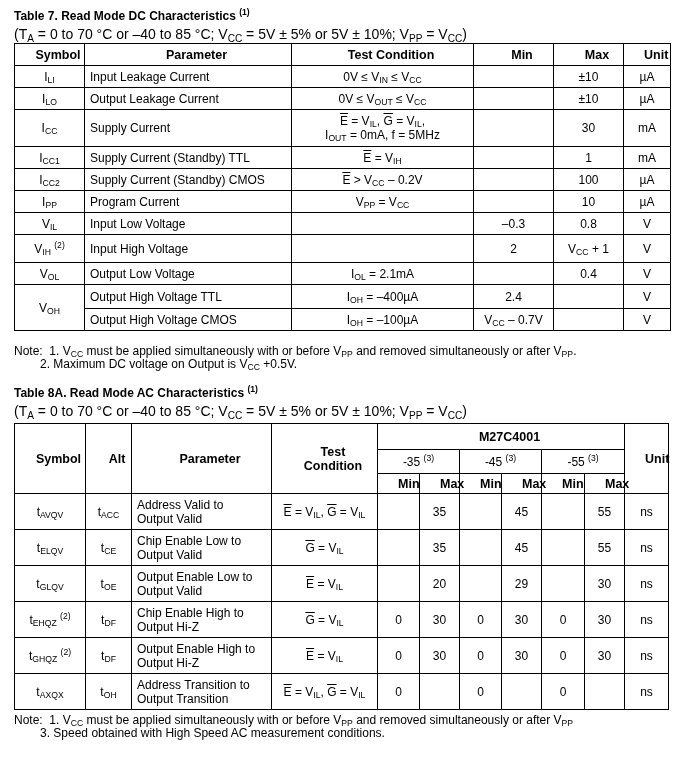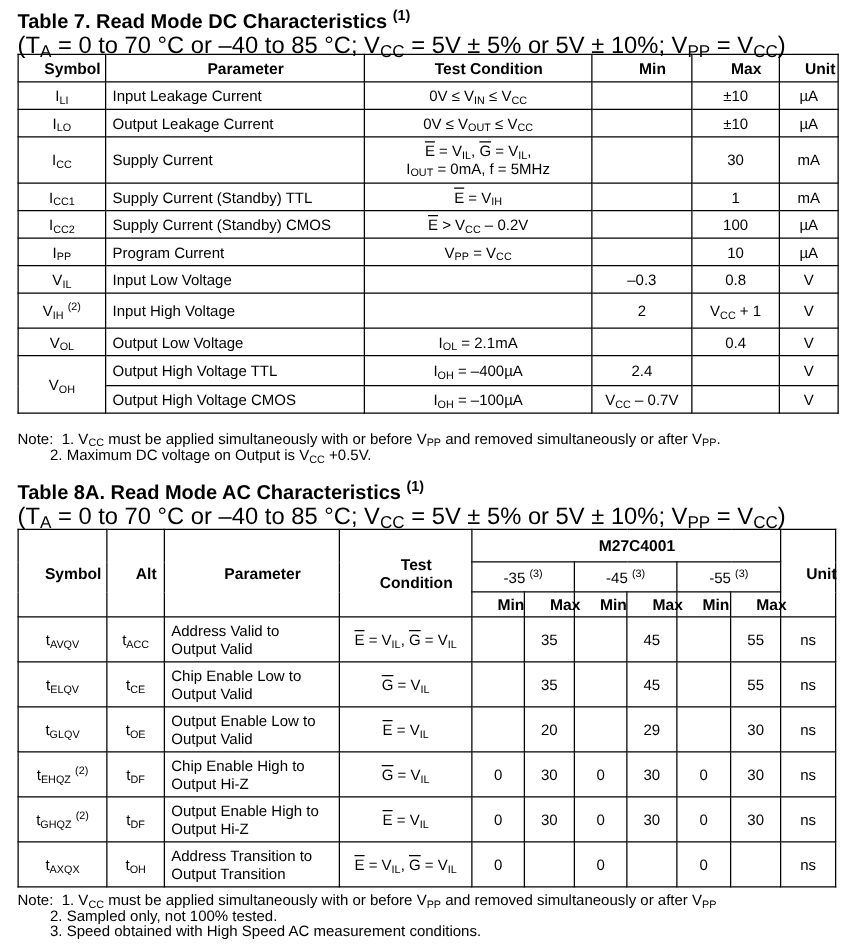--- a/index.html
+++ b/index.html
@@ -1,18 +1,18 @@
 <!DOCTYPE html>
 <html><head>
 <meta charset="utf-8">
 <style>
   html, body { margin:0; padding:0; background:#fff; }
   body { width:693px; height:757px; position:relative; font-family:"Liberation Sans", sans-serif; color:#000; overflow:hidden; }
-  .title { position:absolute; left:14px; font-weight:bold; font-size:16px; white-space:nowrap;text-align:right; }
-  .subtitle { position:absolute; left:14px; font-size:19px; white-space:nowrap; }
+  .title { position:absolute; left:14px; font-weight:bold; font-size:12px; white-space:nowrap;text-align:right; }
+  .subtitle { position:absolute; left:14px; font-size:14px; white-space:nowrap; }
   sub { font-size:0.72em; vertical-align:-0.25em; line-height:0; }
   sup { font-size:0.72em; vertical-align:0.55em; line-height:0; }
   .ov { text-decoration:overline; }
   table { position:absolute; border-collapse:collapse; font-size:12px; table-layout:fixed; }
   td, th { border:1px solid #000; padding:0 3px; text-align:center; vertical-align:middle; line-height:14px; }
   th { font-weight:bold; font-size:12.5px;padding-left:20px; }
   td.left { text-align:left; padding-left:5px; }
   .notes { position:absolute; left:14px; font-size:12px; line-height:12.5px; white-space:nowrap; }
   .notes .n { padding-left:26px; }
 </style>
@@ -254,15 +254,14 @@
         <td></td>
         <td>0</td>
         <td></td>
         <td>ns</td>
       </tr>
     </tbody>
 </table>
 
 <div class="notes" id="t8notes" style="top:714px;">
     <div>Note:&nbsp; 1.  V<sub>CC</sub> must be applied simultaneously with or before V<sub>PP</sub> and removed simultaneously or after V<sub>PP</sub></div>
-    <div class="n">2.  Sampled only, not 100% tested.</div>
     <div class="n">3.  Speed obtained with High Speed AC measurement conditions.</div>
   </div>
 
 </body></html>

